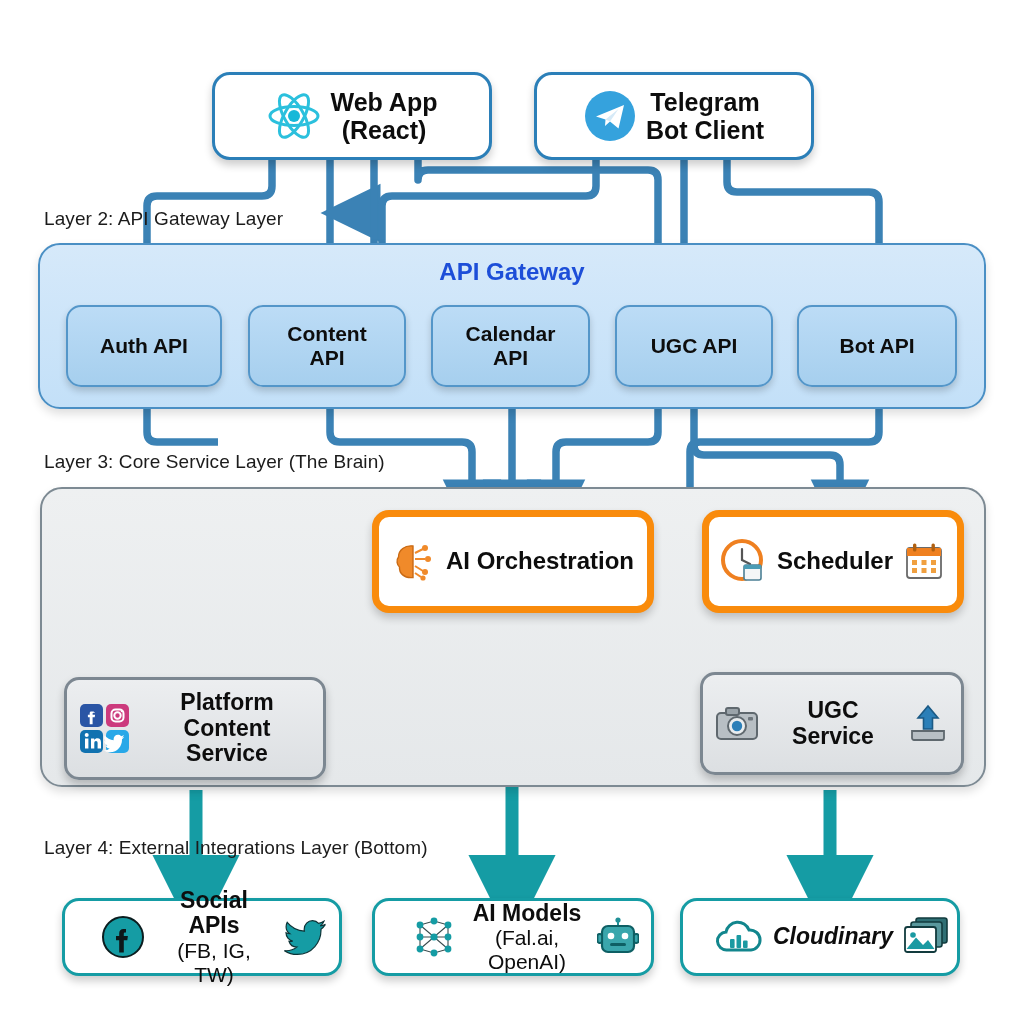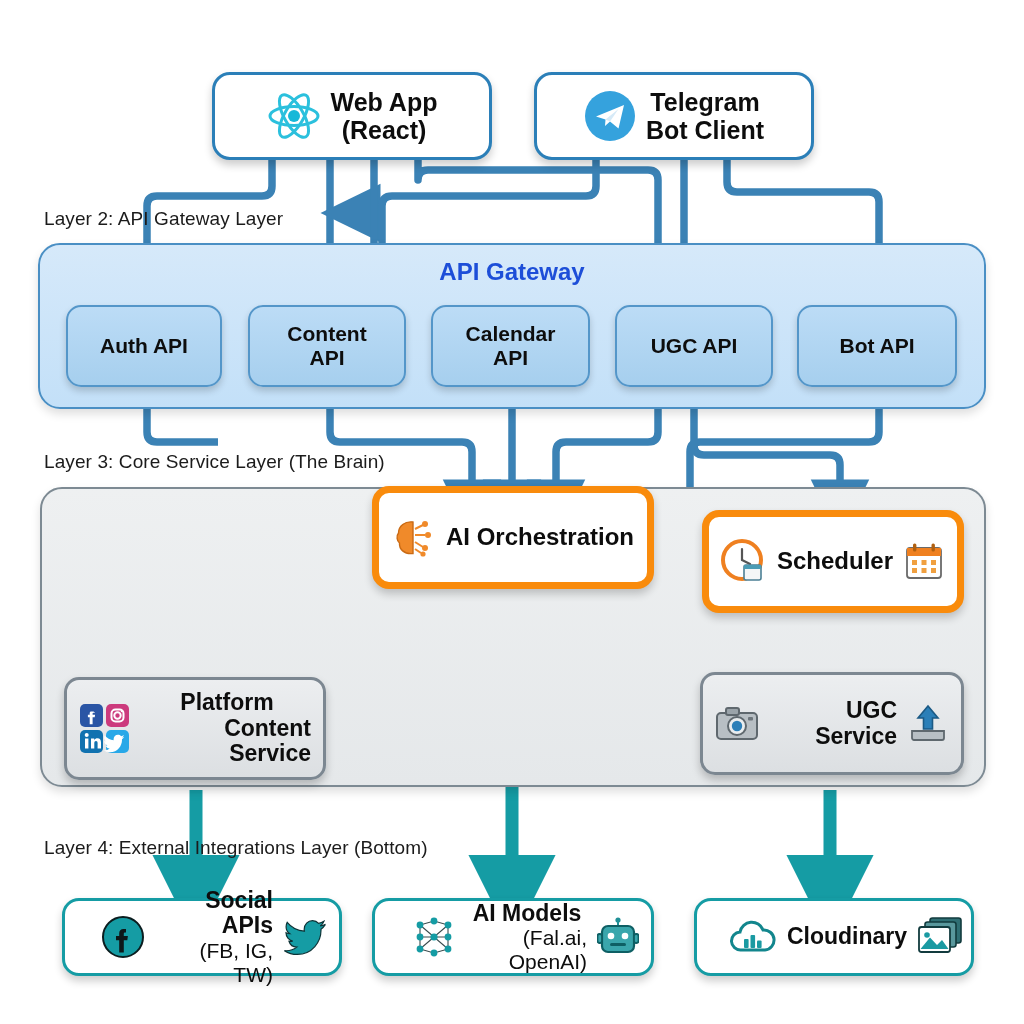--- a/index.html
+++ b/index.html
@@ -30,21 +30,21 @@
     box-shadow:0 5px 10px rgba(0,0,0,.13);
   }
   .gw-title{
     position:absolute;z-index:5;font-size:24px;font-weight:700;color:#1d4ed8;
     text-align:center;white-space:nowrap;
   }
 
   .node{
     position:absolute;z-index:4;box-sizing:border-box;
     border-radius:16px;display:flex;align-items:center;justify-content:center;
-    gap:10px;padding:0 12px;text-align:right;
+    gap:10px;padding:0 12px;text-align:center;
   }
   .node .lbl{font-weight:700;color:#0d0d0d;line-height:1.12;}
   .node .sub{font-weight:700;color:#0d0d0d;line-height:1.12;}
 
   .n-client{
     background:#ffffff;border:3.5px solid #2b7fb8;border-radius:18px;
     box-shadow:0 5px 9px rgba(0,0,0,.2);
   }
   .n-client .lbl{font-size:25px;}
 
@@ -217,21 +217,21 @@
       <span class="lbl">UGC API</span>
     </span>
   </div>
   <div class="node n-api" style="left:797px;top:305px;width:160px;height:82px;">
     <span class="txtcol">
       <span class="lbl">Bot API</span>
     </span>
   </div>
 
 
-  <div class="node n-orange" style="left:372px;top:486px;width:282px;height:103px;">
+  <div class="node n-orange" style="left:372px;top:510px;width:282px;height:103px;">
     <span class="ico">
       <svg width="44" height="44" viewBox="0 0 44 44">
         <path d="M21,6 C13,5 6.5,10 6.5,17 C4,20 5,25 7.5,27 C7,33 12,38.5 21,37.5 Z" fill="#f08a2a" stroke="#c96a14" stroke-width="1.4"></path>
         <g stroke="#f08a2a" stroke-width="2" fill="none">
           <path d="M23,13 L31,9"></path>
             <path d="M23,19 L33,19"></path>
             <path d="M23,26 L31,31"></path>
             <path d="M23,33 L29,37"></path>
         </g>
         <g fill="#f08a2a">
@@ -374,21 +374,21 @@
         <rect x="5" y="11" width="32" height="26" rx="6" fill="#3aa6ac" stroke="#0e5f64" stroke-width="2.2"></rect>
         <rect x="0.5" y="19" width="4.5" height="9" rx="2" fill="#3aa6ac" stroke="#0e5f64" stroke-width="1.8"></rect>
         <rect x="37" y="19" width="4.5" height="9" rx="2" fill="#3aa6ac" stroke="#0e5f64" stroke-width="1.8"></rect>
         <circle cx="14" cy="21" r="3.3" fill="#ffffff"></circle>
           <circle cx="28" cy="21" r="3.3" fill="#ffffff"></circle>
         <rect x="13" y="28" width="16" height="3" rx="1.5" fill="#0e5f64"></rect>
       </svg>
     </span>
   </div>
 
-  <div class="node n-ext" style="left:694px;top:898px;width:280px;height:78px;">
+  <div class="node n-ext" style="left:680px;top:898px;width:280px;height:78px;font-style:italic;">
     <span class="ico">
       <svg width="48" height="42" viewBox="0 0 48 42">
         <path d="M12,34 a9,9 0 0 1 -1,-18 a12,12 0 0 1 23,-2 a8,8 0 0 1 2,20 z" fill="none" stroke="#12868d" stroke-width="3"></path>
         <g fill="#1a9aa2">
           <rect x="15" y="23" width="4.6" height="9" rx="1"></rect>
           <rect x="21.5" y="19" width="4.6" height="13" rx="1"></rect>
           <rect x="28" y="24.5" width="4.6" height="7.5" rx="1"></rect>
         </g>
       </svg>
     </span>

